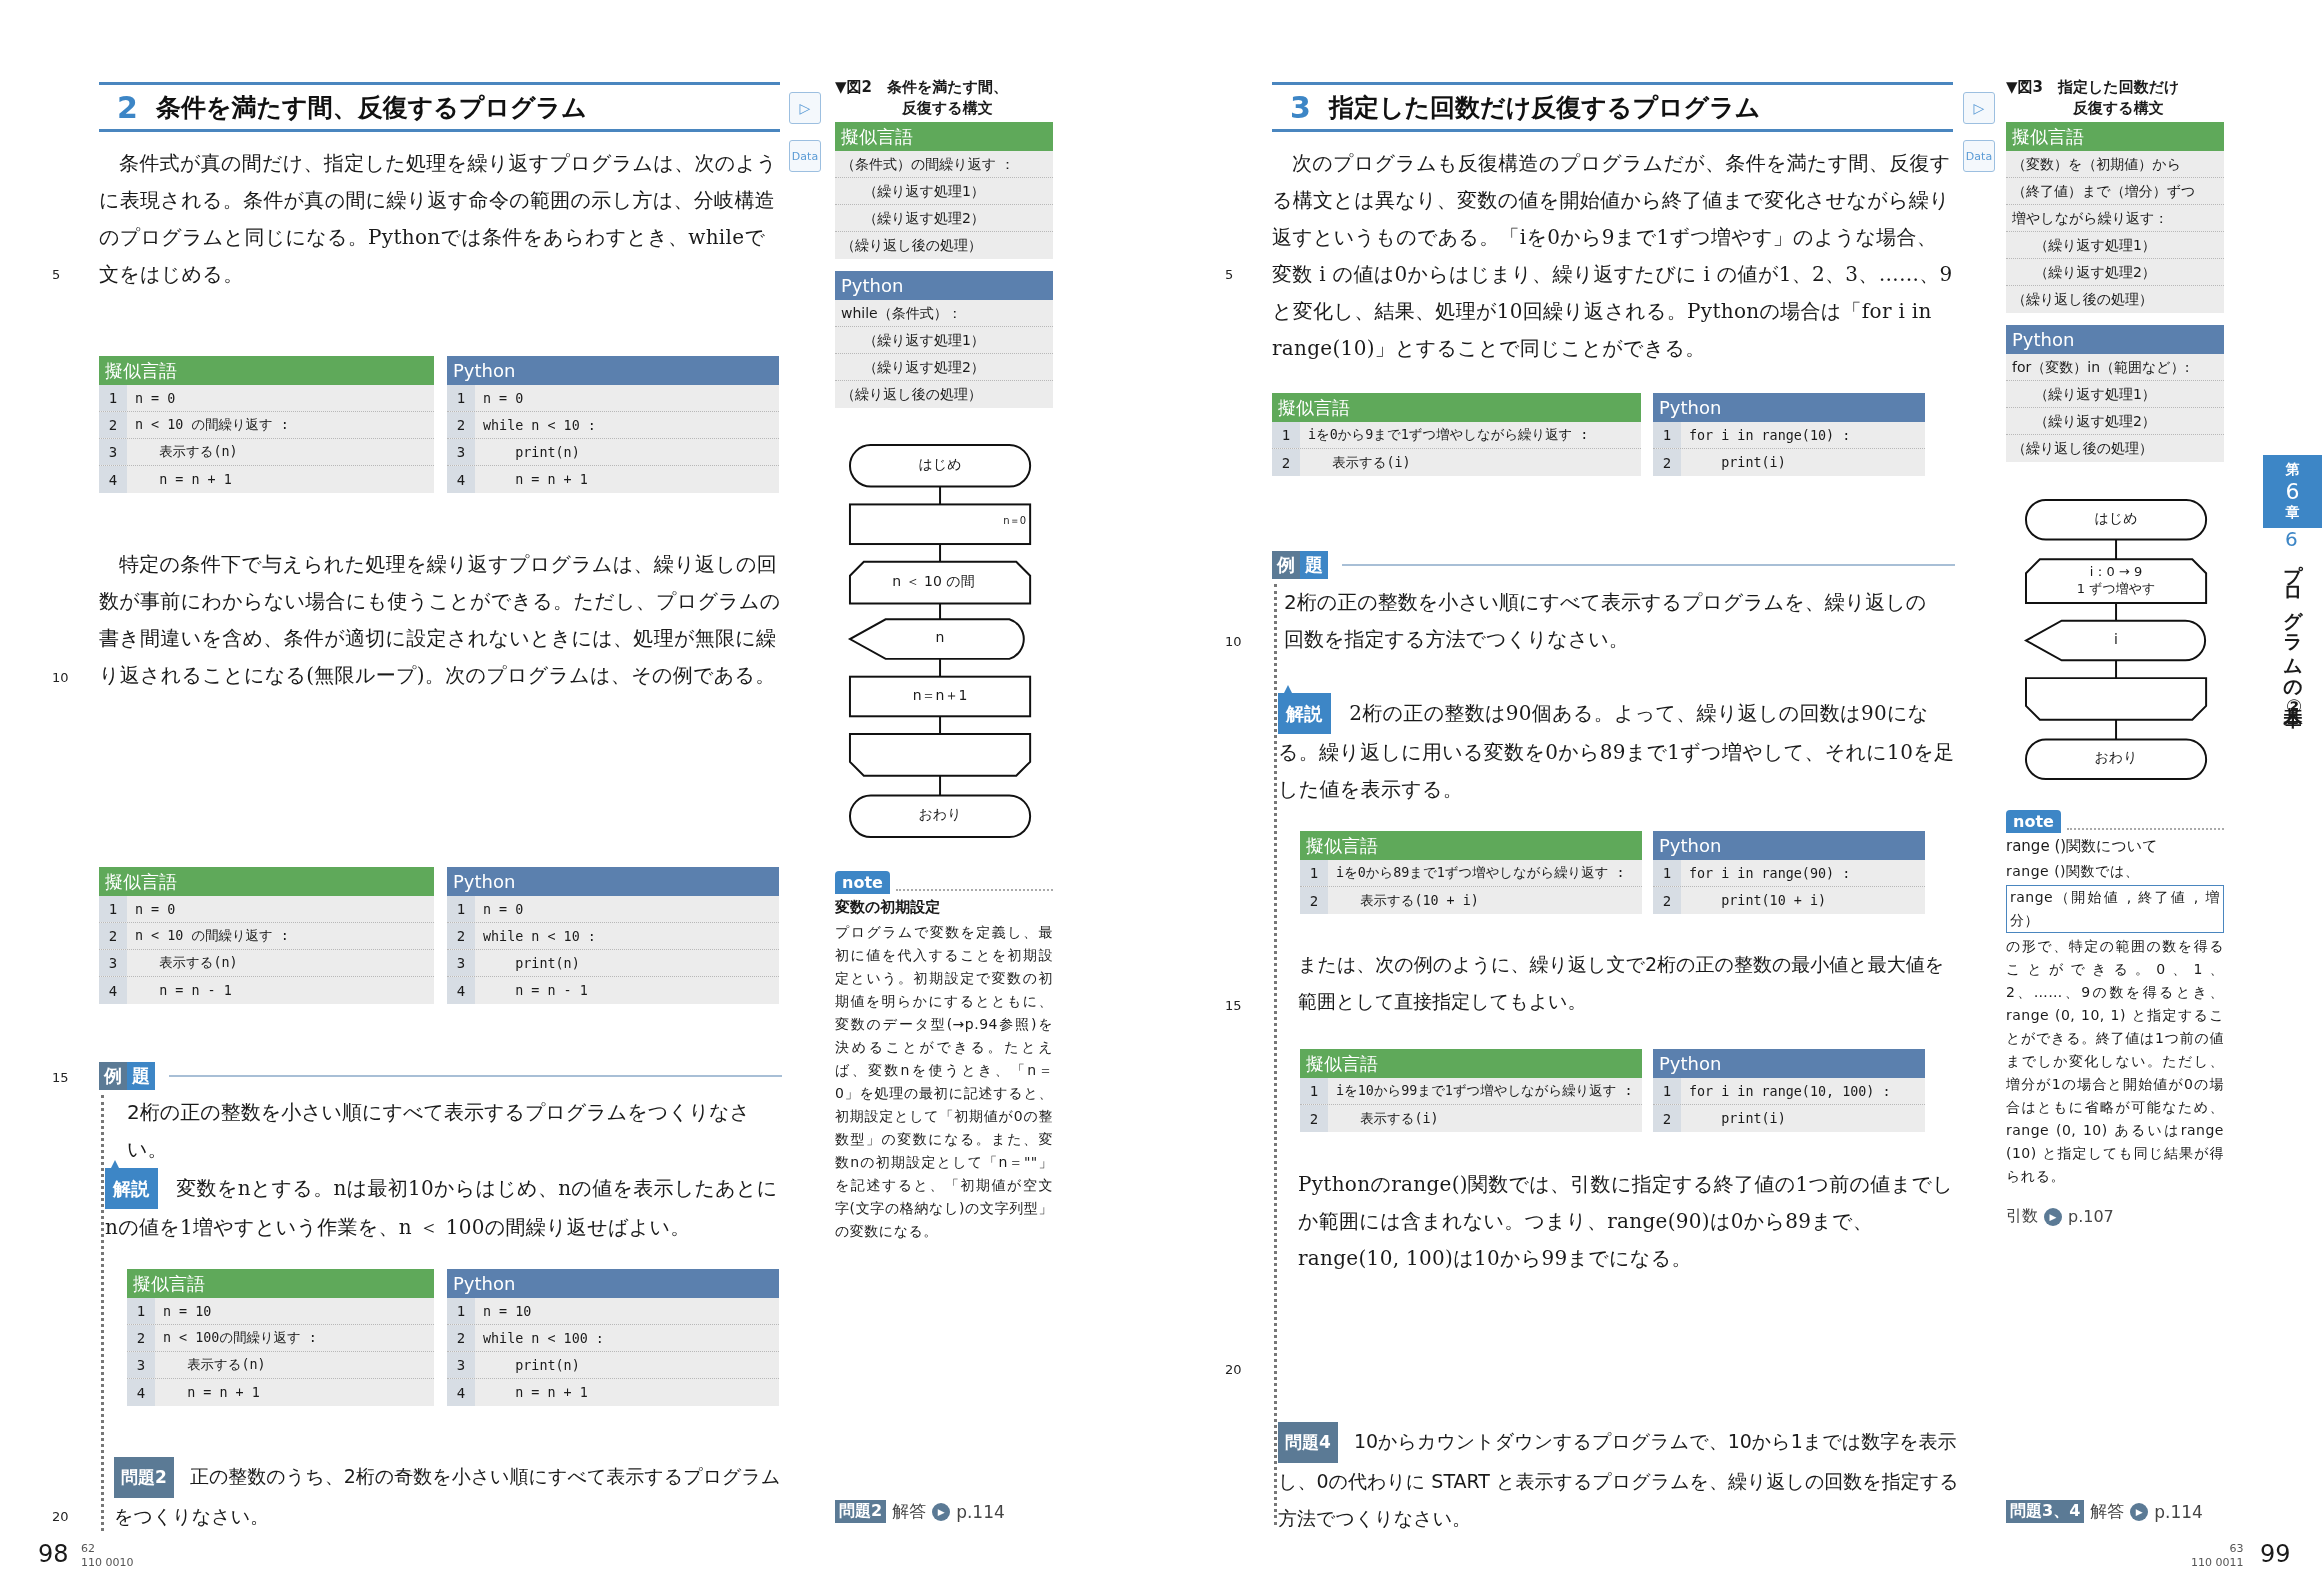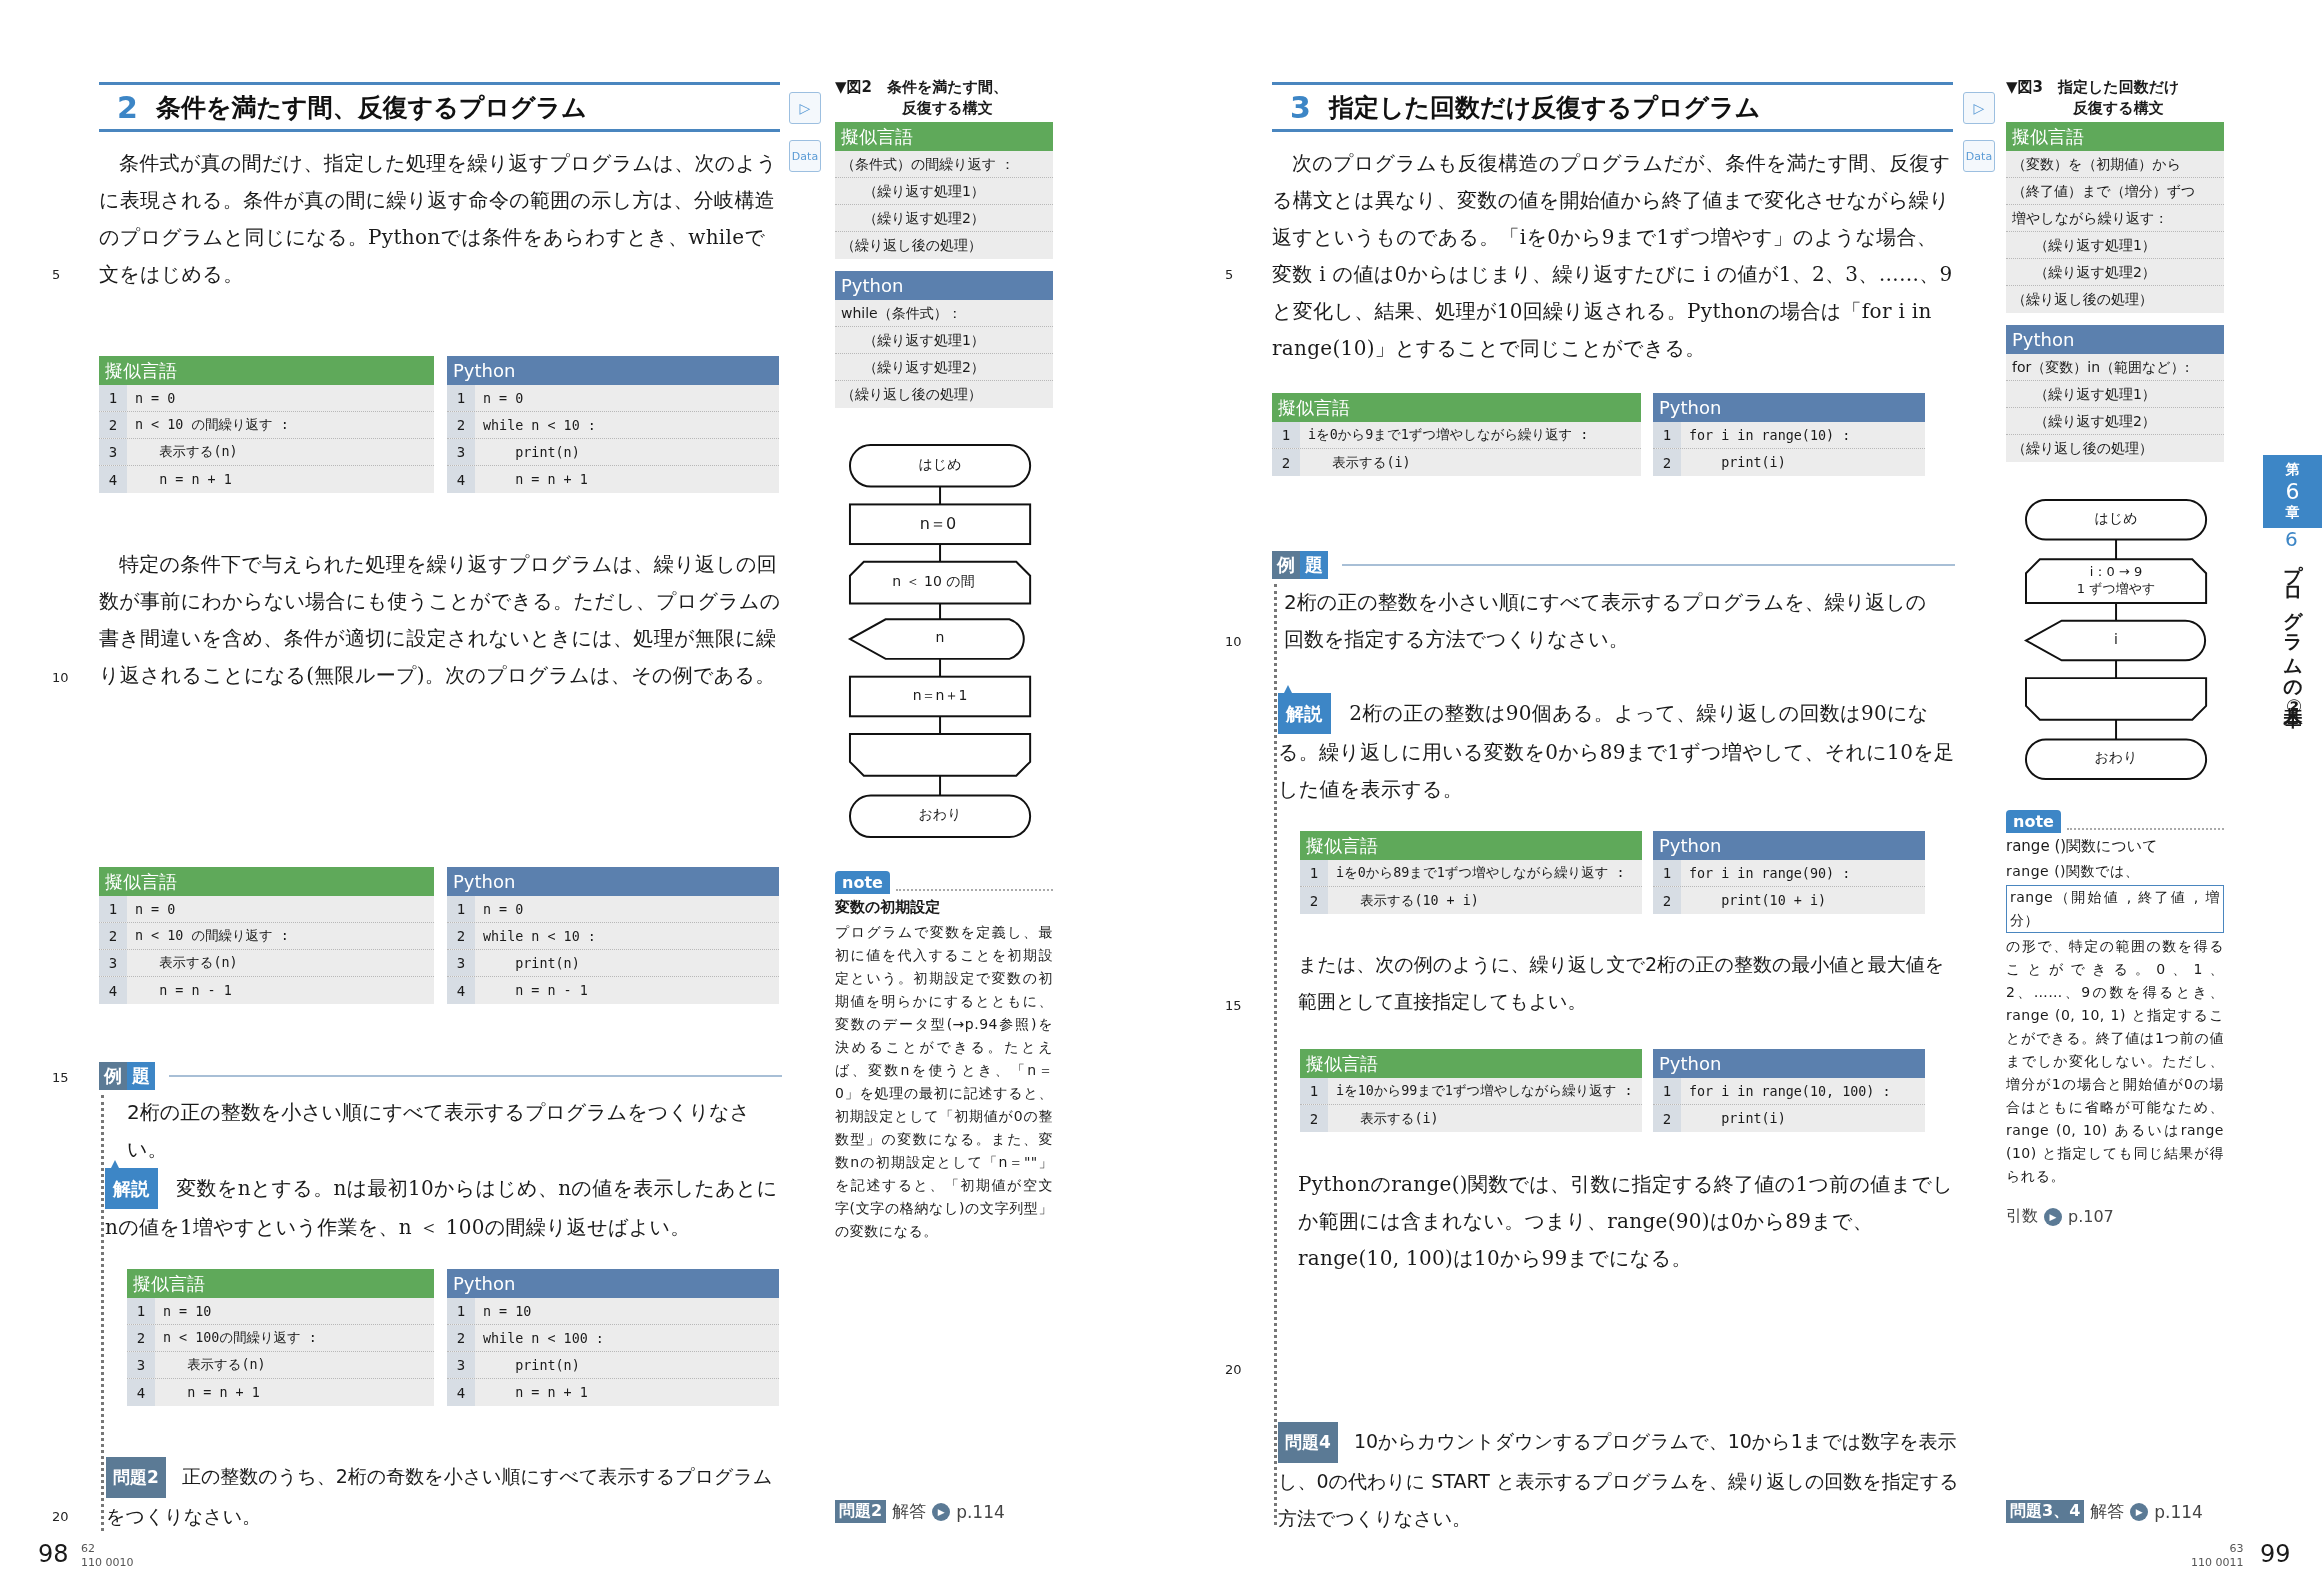--- a/index.html
+++ b/index.html
@@ -202,21 +202,21 @@
     <div class="code-row">
         <span class="code-ln">3</span>
         <span class="code-txt">    print(n)</span>
       </div>
     <div class="code-row">
         <span class="code-ln">4</span>
         <span class="code-txt">    n = n + 1</span>
       </div>
   </div>
 
-  <div class="abs sans-text" style="left:106px;top:1457px;width:683px">
+  <div class="abs sans-text" style="left:114px;top:1457px;width:683px">
     <span class="mondai">問題2</span>
     <span style="margin-left:10px">正の整数のうち、2桁の奇数を小さい順にすべて表示するプログラムをつくりなさい。</span>
   </div>
 
   <div class="abs pg-num" style="left:38px;top:1540px">98</div>
   <div class="abs pg-meta" style="left:81px;top:1542px">
     <div>62</div>
     <div>110 0010</div>
   </div>
 </div>
@@ -249,21 +249,21 @@
       <rect x="4" y="2" width="182" height="42" rx="21"></rect>
       <rect x="4" y="62" width="182" height="40"></rect>
       <polygon points="18,120 172,120 186,134 186,162 4,162 4,134"></polygon>
       <path d="M40,178 H165 A21,21 0 0 1 165,218 H40 L4,198 Z"></path>
       <rect x="4" y="236" width="182" height="40"></rect>
       <polygon points="4,294 186,294 186,322 172,336 18,336 4,322"></polygon>
       <rect x="4" y="356" width="182" height="42" rx="21"></rect>
     </g>
   </svg>
   <div class="abs sans" style="left:4px;top:13px;width:180px;text-align:center;font-size:14px">はじめ</div>
-  <div class="abs sans" style="left:4px;top:71px;width:176px;text-align:center;font-size:16px">n＝0</div>
+  <div class="abs sans" style="left:4px;top:71px;width:176px;text-align:right;font-size:10px">n＝0</div>
   <div class="abs sans" style="left:4px;top:130px;width:167px;text-align:center;font-size:14px">n ＜ 10 の間</div>
   <div class="abs sans" style="left:4px;top:186px;width:180px;text-align:center;font-size:14px">n</div>
   <div class="abs sans" style="left:4px;top:244px;width:180px;text-align:center;font-size:14px">n＝n＋1</div>
   <div class="abs sans" style="left:4px;top:363px;width:180px;text-align:center;font-size:14px">おわり</div>
 </div>
 
 <div class="abs" style="left:835px;top:871px;width:218px">
   <div style="display:flex;align-items:flex-end">
     <span class="note-tag">note</span>
     <span class="note-line"></span>

